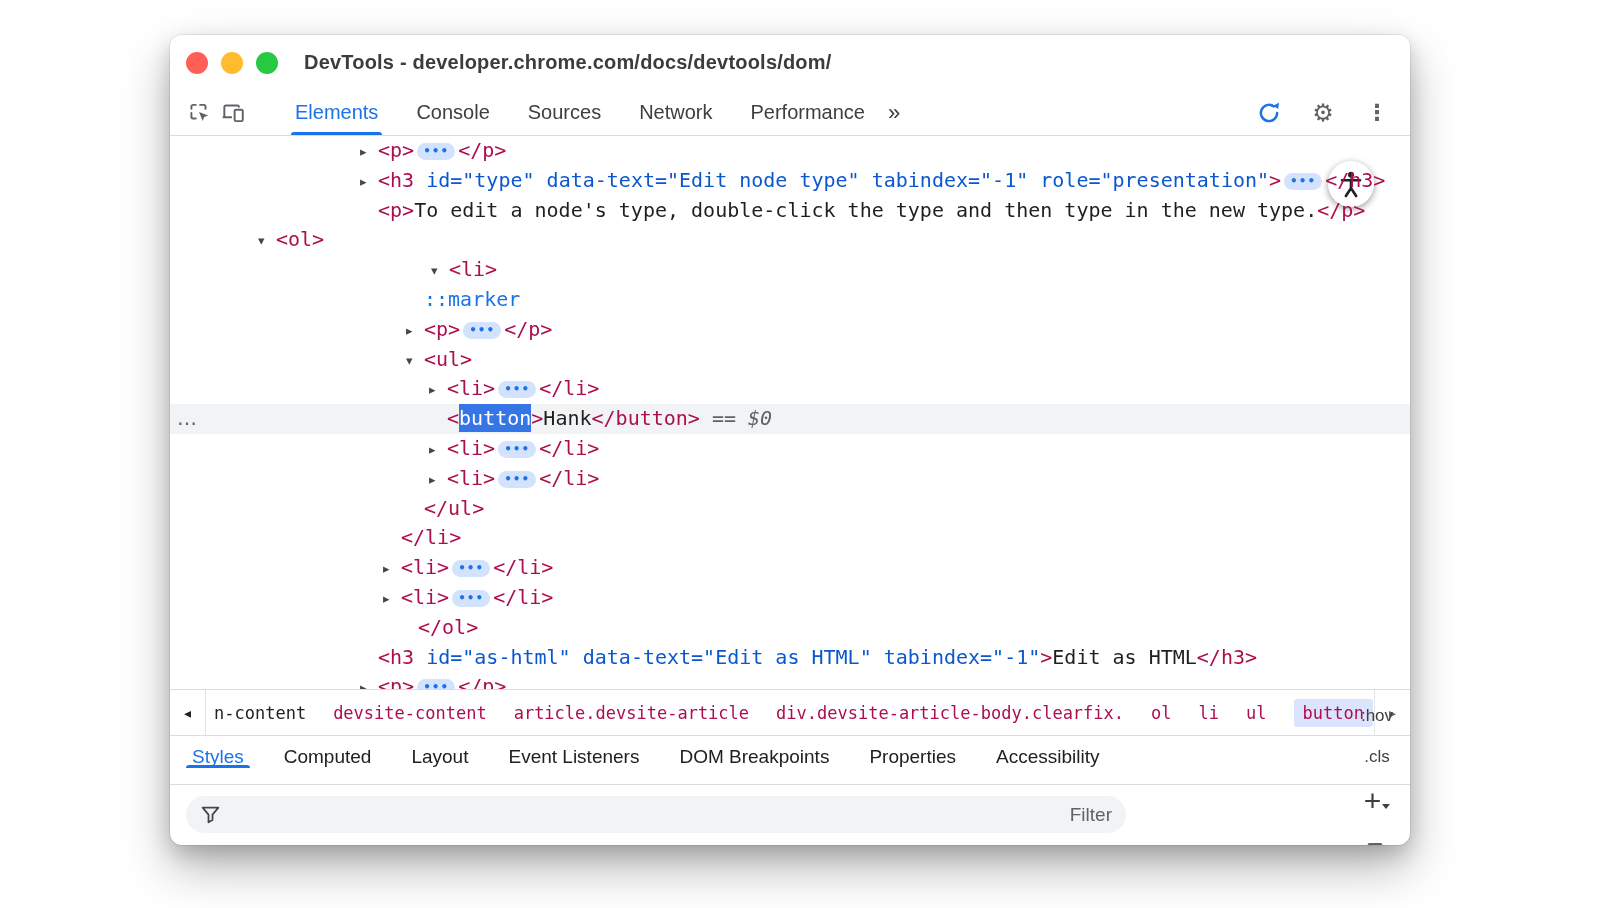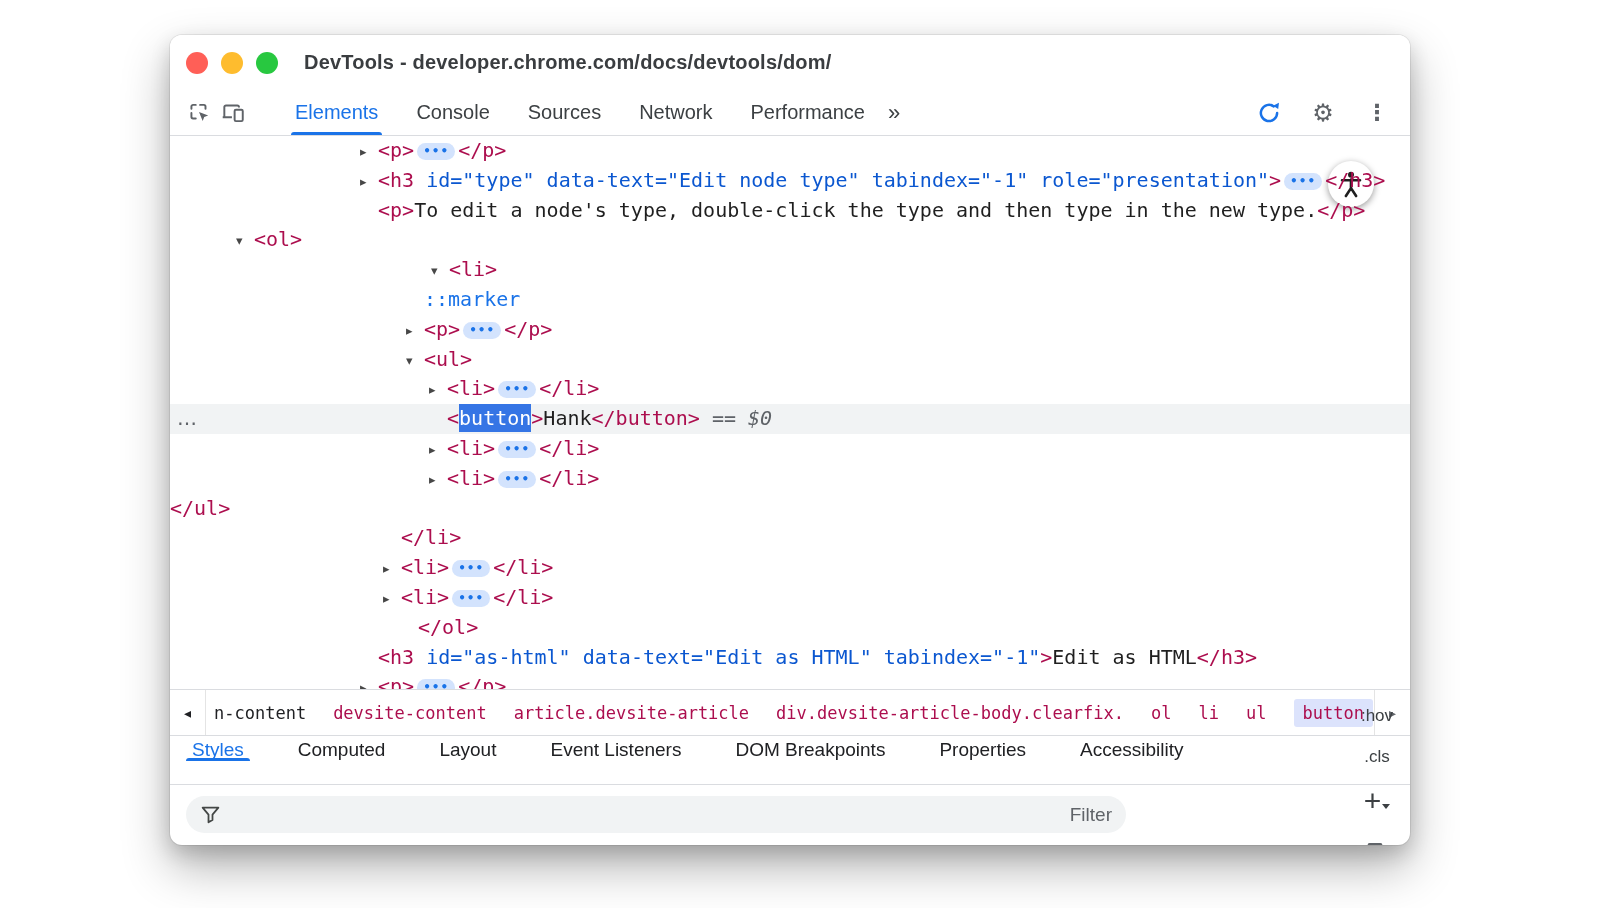--- a/index.html
+++ b/index.html
@@ -62,21 +62,21 @@
   .crumb-nav { width:36px; display:flex; align-items:center; justify-content:center; font-size:14px; }
   .crumb-nav.left { border-right:1px solid #e4e4e4; color:#202124; }
   .crumb-nav.right { border-left:1px solid #e4e4e4; color:#5f6368; }
   .crumb-list { flex:1; display:flex; align-items:center; gap:27px; padding:0 8px; overflow:hidden;
     font-family:"DejaVu Sans Mono","Liberation Mono",monospace; font-size:17px; }
   .crumb { color:#ac0e4e; white-space:nowrap; }
   .crumb-muted { color:#202124; }
   .crumb-sel { background:#dce3fc; padding:4px 9px; border-radius:3px; }
 
   
-  .ptabs { height:49px; border-top:1px solid #dadce0; display:flex; align-items:flex-start; padding:3px 2px;gap:14px; }
+  .ptabs { height:49px; border-top:1px solid #dadce0; display:flex; align-items:flex-end; padding:16px 2px; }
   .ptab { padding:0 20px; display:flex; align-items:center; font-size:19px; color:#202124;
     position:relative; white-space:nowrap; }
   .ptab.active { color:#1a73e8; }
   .ptab.active::after { content:""; position:absolute; left:14px; right:14px; bottom:0;
     height:3px; background:#1a73e8; border-radius:3px 3px 0 0; }
 
   
   .filterbar { height:60px; border-top:1px solid #dadce0; display:flex; align-items:center;
     padding:0 16px; }
   .filter-pill { flex:0 0 940px; height:37px; background:#f1f3f4; border-radius:19px;
@@ -144,30 +144,30 @@
   <div class="tree">
     <div class="a11y-badge">
       <svg width="30" height="30" viewBox="0 0 24 24">
         <circle cx="12" cy="4.6" r="2.4" fill="#1f1f1f"></circle>
         <path d="M4.8 9 h14.4 M12 8.5 v6.8 M12 15.3 L7.9 21.6 M12 15.3 L16.1 21.6" stroke="#1f1f1f" stroke-width="2.1" fill="none" stroke-linecap="round" stroke-linejoin="round"></path>
       </svg>
     </div>
   <div class="trow" style="padding-left: 208px;"><span class="arrow">▸</span><span class="t-tag">&lt;p&gt;</span><span class="pill">•••</span><span class="t-tag">&lt;/p&gt;</span></div>
       <div class="trow" style="padding-left: 208px;"><span class="arrow">▸</span><span class="t-tag">&lt;h3</span><span class="t-attr"> id="type"</span><span class="t-attr"> data-text="Edit node type"</span><span class="t-attr"> tabindex="-1"</span><span class="t-attr"> role="presentation"</span><span class="t-tag">&gt;</span><span class="pill">•••</span><span class="t-tag">&lt;/h3&gt;</span></div>
       <div class="trow" style="padding-left: 208px;"><span class="arrow"></span><span class="t-tag">&lt;p&gt;</span><span class="t-text">To edit a node's type, double-click the type and then type in the new type.</span><span class="t-tag">&lt;/p&gt;</span></div>
-      <div class="trow" style="padding-left: 84px;"><span class="arrow">▾</span><span class="t-tag">&lt;ol&gt;</span></div>
+      <div class="trow" style="padding-left: 106px;"><span class="arrow">▾</span><span class="t-tag">&lt;ol&gt;</span></div>
       <div class="trow" style="padding-left: 231px; margin-left: 48px;"><span class="arrow">▾</span><span class="t-tag">&lt;li&gt;</span></div>
       <div class="trow" style="padding-left: 254px;"><span class="arrow"></span><span class="t-pseudo">::marker</span></div>
       <div class="trow" style="padding-left: 254px;"><span class="arrow">▸</span><span class="t-tag">&lt;p&gt;</span><span class="pill">•••</span><span class="t-tag">&lt;/p&gt;</span></div>
       <div class="trow" style="padding-left: 254px;"><span class="arrow">▾</span><span class="t-tag">&lt;ul&gt;</span></div>
       <div class="trow" style="padding-left: 277px;"><span class="arrow">▸</span><span class="t-tag">&lt;li&gt;</span><span class="pill">•••</span><span class="t-tag">&lt;/li&gt;</span></div>
       <div class="trow selected" style="padding-left: 277px;"><span class="gutter">…</span><span class="arrow"></span><span class="t-tag">&lt;</span><span class="t-tagsel">button</span><span class="t-tag">&gt;</span><span class="t-text">Hank</span><span class="t-tag">&lt;/button&gt;</span><span class="t-eq"> == </span><span class="t-dollar">$0</span></div>
       <div class="trow" style="padding-left: 277px;"><span class="arrow">▸</span><span class="t-tag">&lt;li&gt;</span><span class="pill">•••</span><span class="t-tag">&lt;/li&gt;</span></div>
       <div class="trow" style="padding-left: 277px;"><span class="arrow">▸</span><span class="t-tag">&lt;li&gt;</span><span class="pill">•••</span><span class="t-tag">&lt;/li&gt;</span></div>
-      <div class="trow" style=""><span class="arrow"></span><span class="t-tag">&lt;/ul&gt;</span></div>
+      <div class="trow" style="padding-left: 254px;"><span class="arrow"></span><span class="t-tag">&lt;/ul&gt;</span></div>
       <div class="trow" style="padding-left: 231px;"><span class="arrow"></span><span class="t-tag">&lt;/li&gt;</span></div>
       <div class="trow" style="padding-left: 231px;"><span class="arrow">▸</span><span class="t-tag">&lt;li&gt;</span><span class="pill">•••</span><span class="t-tag">&lt;/li&gt;</span></div>
       <div class="trow" style="padding-left: 231px;"><span class="arrow">▸</span><span class="t-tag">&lt;li&gt;</span><span class="pill">•••</span><span class="t-tag">&lt;/li&gt;</span></div>
       <div class="trow" style="padding-left: 208px; margin-left: 40px;"><span class="arrow"></span><span class="t-tag">&lt;/ol&gt;</span></div>
       <div class="trow" style="padding-left: 208px;"><span class="arrow"></span><span class="t-tag">&lt;h3</span><span class="t-attr"> id="as-html"</span><span class="t-attr"> data-text="Edit as HTML"</span><span class="t-attr"> tabindex="-1"</span><span class="t-tag">&gt;</span><span class="t-text">Edit as HTML</span><span class="t-tag">&lt;/h3&gt;</span></div>
       <div class="trow" style="padding-left: 208px;"><span class="arrow">▸</span><span class="t-tag">&lt;p&gt;</span><span class="pill">•••</span><span class="t-tag">&lt;/p&gt;</span></div>
     </div>
 
   <div class="crumbbar">
     <div class="crumb-nav left">◂</div>

